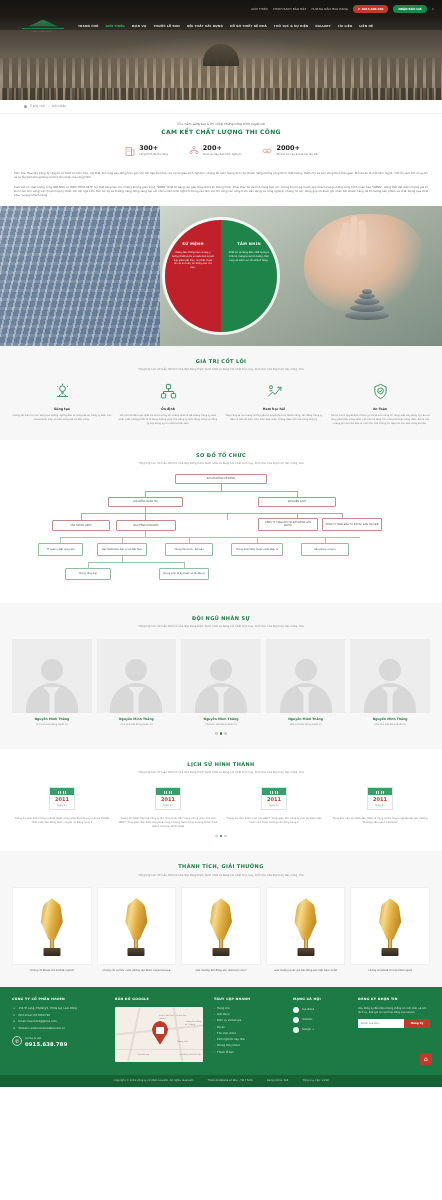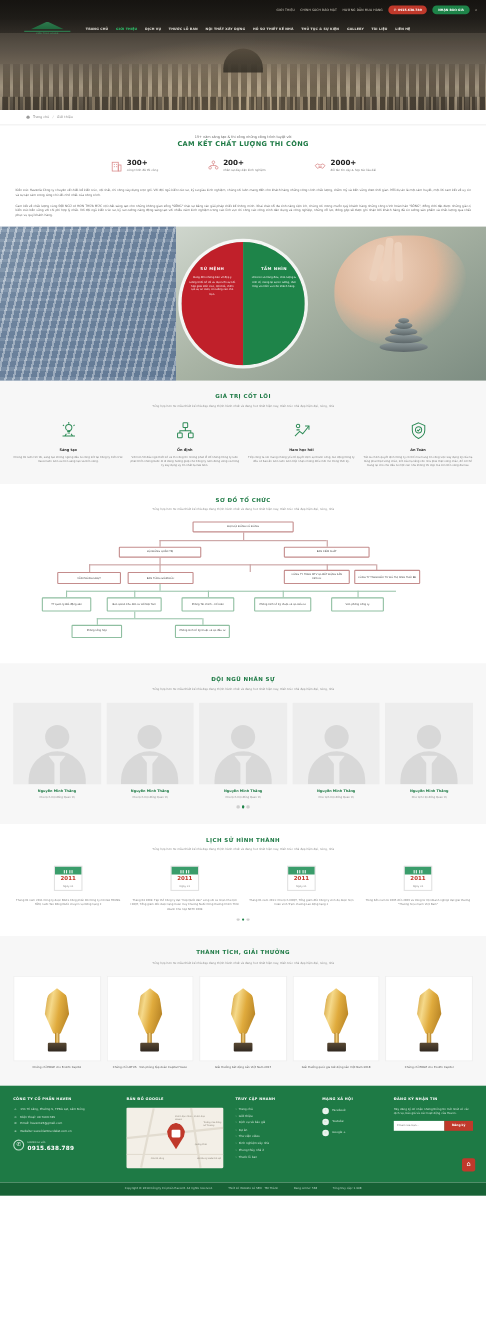--- a/index.html
+++ b/index.html
@@ -66,21 +66,21 @@
   
   .crumbs{ height:14px; display:flex; align-items:center; padding-left:24px; gap:3px;
     font-size:3px; color:#8a8a8a; border-bottom:0.5px solid #f0f0f0;}
   .crumbs .home-dot{ width:3px;height:3px;border-radius:50%;background:#9a9a9a;display:inline-block;}
   .crumbs .sep{ color:#bbb; }
 
   
   .commit{ padding:8px 26px 10px; text-align:center; }
   .commit-sub{ font-size:3.1px; color:#666; }
   .commit-title{ font-size:6px; font-weight:bold; color:#1e7a45; letter-spacing:.3px; margin-top:2px;}
-  .stats{ display:flex; justify-content:center; gap:44px; margin-top:8px; }
+  .stats{ display:flex; justify-content:center; gap:20px; margin-top:8px; }
   .stat{ display:flex; align-items:center; gap:3px; }
   .stat-ico{ width:12px; height:12px; flex:0 0 auto; }
   .stat-txt{ text-align:left; }
   .stat-num{ font-size:6.5px; font-weight:bold; color:#222; line-height:1;}
   .stat-lbl{ font-size:2.6px; color:#777; margin-top:1.5px;}
 
   .intro{ padding:4px 14px 0; }
   .intro p{ font-size:2.7px; color:#666; text-align:justify; margin-bottom:5px; line-height:1.6;}
 
   

